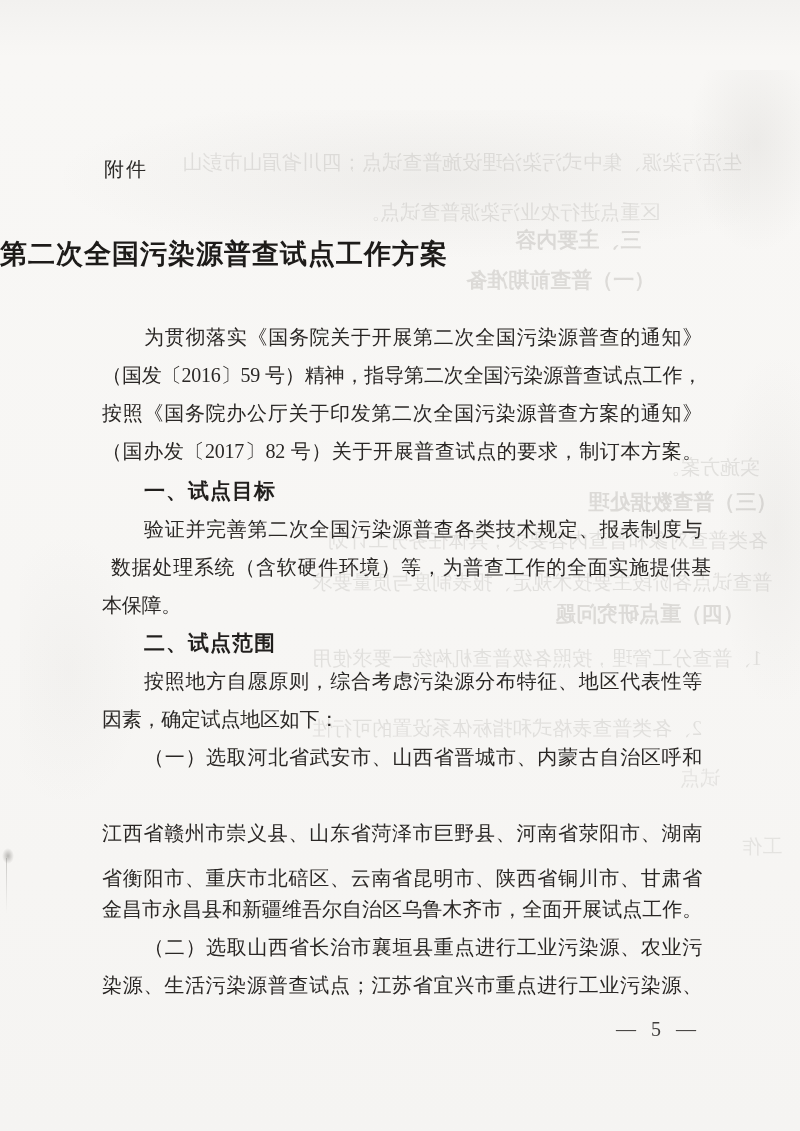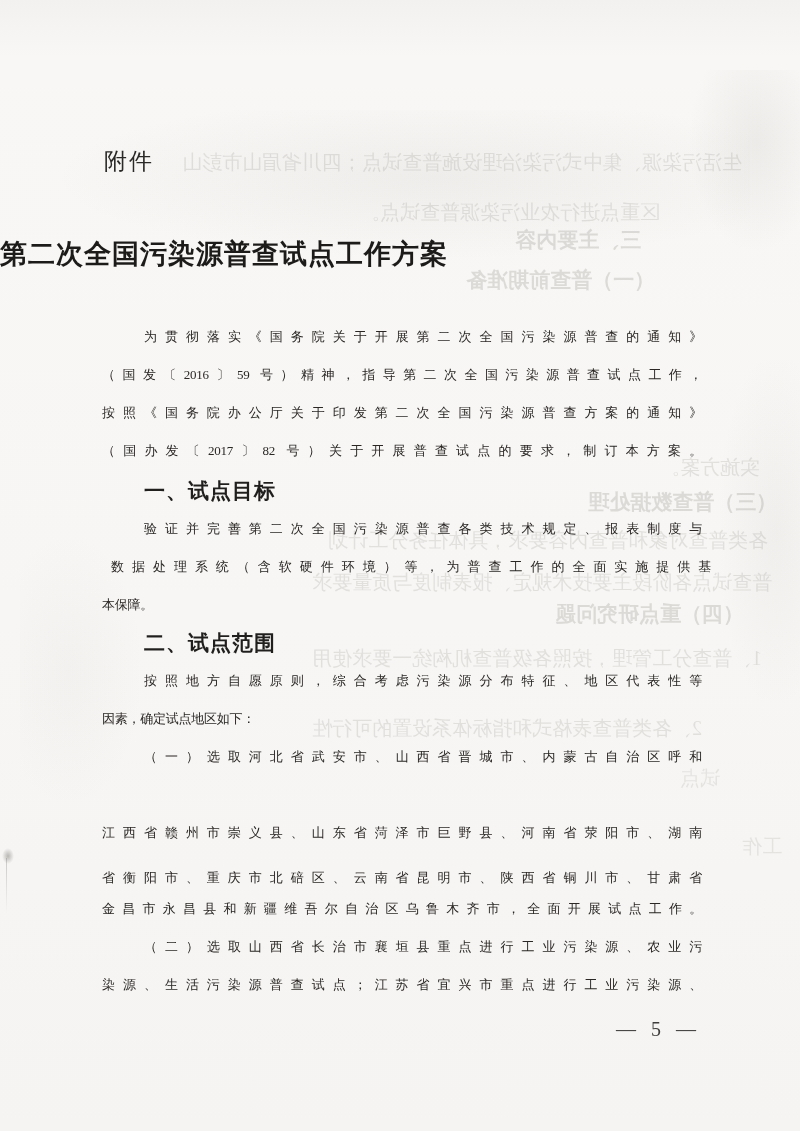--- a/index.html
+++ b/index.html
@@ -48,32 +48,32 @@
     opacity: 0.15;
     filter: blur(0.7px);
     font-size: 20px;
     line-height: 24px;
   }
   .bleed.bold { font-weight: 700; opacity: 0.19; font-size: 21px; }
   .bleed.frag { opacity: 0.12; }
 
   
   .attachment-label {
-    position: absolute; left: 104px; top: 146px;
-    font-size: 23px; color: #2b2927; letter-spacing: 2px; text-align: right;
+    position: absolute; left: 104px; top: 156px;
+    font-size: 20px; color: #2b2927; letter-spacing: 2px; text-align: right;
   }
   .doc-title {
     position: absolute; left: 0; top: 236px; width: 100%;
     font-size: 27px; font-weight: 700;
     letter-spacing: 1px; color: #1d1b19;
     font-family: "Liberation Sans", "DejaVu Sans", sans-serif;
   }
   .line {
     position: absolute; left: 102px; width: 600px;
-    font-size: 13px; line-height: 38px; letter-spacing: -0.25px;
+    font-size: 20px; line-height: 38px; letter-spacing: -0.25px;
     color: #2a2725;
   }
   .line.justify { text-align: justify; text-align-last: justify; }
   .line.indent { padding-left: 42px; width: 558px; }
   .line.heading {
     font-weight: 700; color: #211f1d; font-size: 21px;
     font-family: "Liberation Sans", "DejaVu Sans", sans-serif;
     letter-spacing: 1px;
   }
   .page-number {

